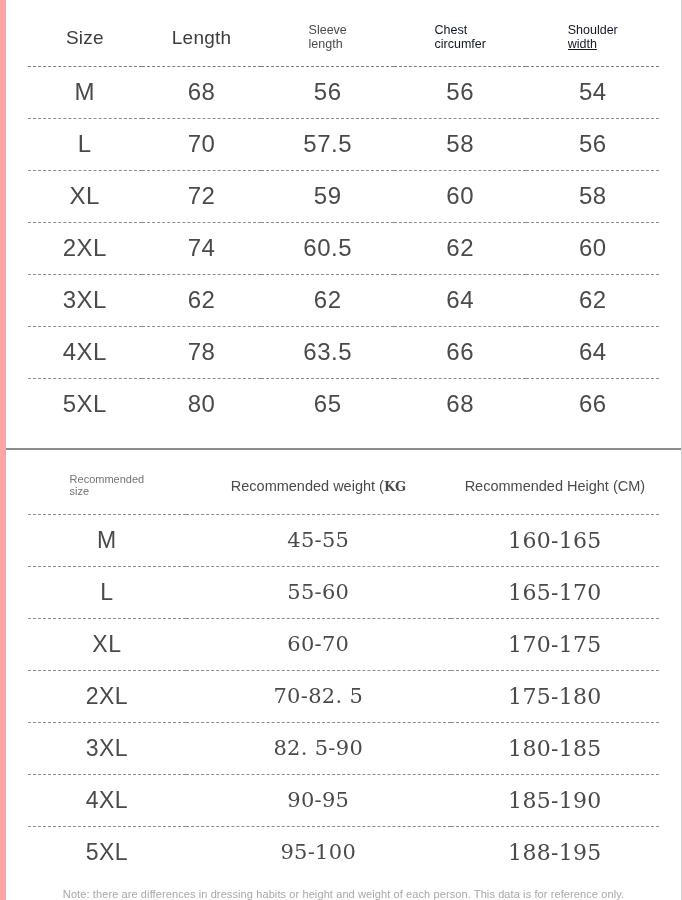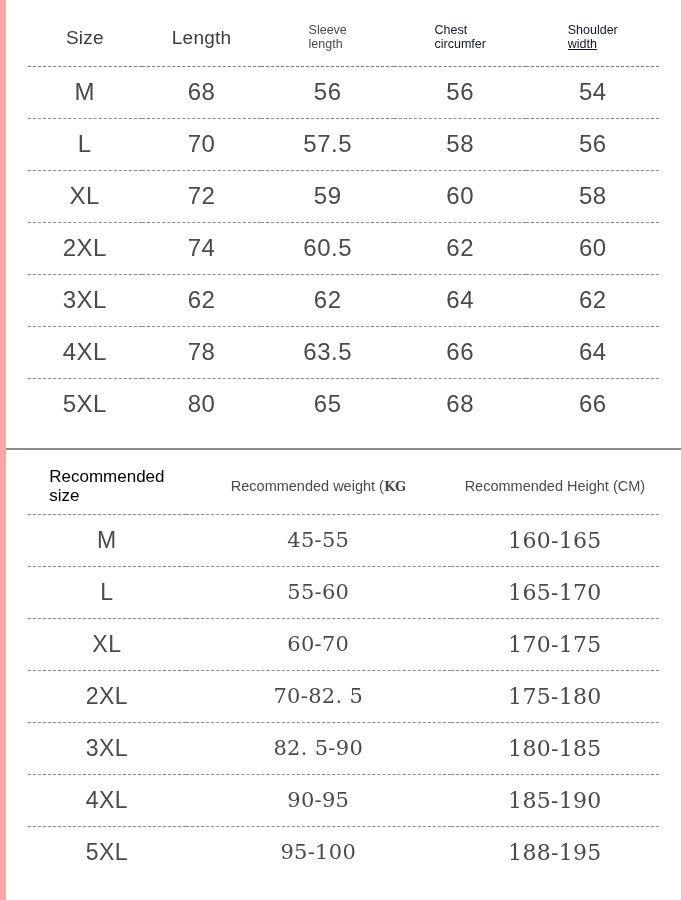--- a/index.html
+++ b/index.html
@@ -105,23 +105,23 @@
 
   
   .t2 { padding-top: 10px; }
 
   .t2 thead th {
     height: 54px;
     padding-bottom: 2px;
   }
 
   .t2-hdr-sm {
-    font-size: 17px;
+    font-size: 11px;
     line-height: 1.12;
-    color: #000000;
+    color: #737373;
     display: inline-block;
     text-align: left;
   }
 
   .t2-hdr-md {
     font-size: 14.5px;
     color: #4a4a4a;
   }
 
   .kg-mark {
@@ -311,15 +311,16 @@
           <td class="c-height">185-190</td>
         </tr>
         <tr>
           <td class="c-size">5XL</td>
           <td class="c-weight">95-100</td>
           <td class="c-height">188-195</td>
         </tr>
       </tbody>
     </table>
 
+    <div class="note">Note: there are differences in dressing habits or height and weight of each person. This data is for reference only.</div>
   </div>
 
 </div>
 
 </body></html>

